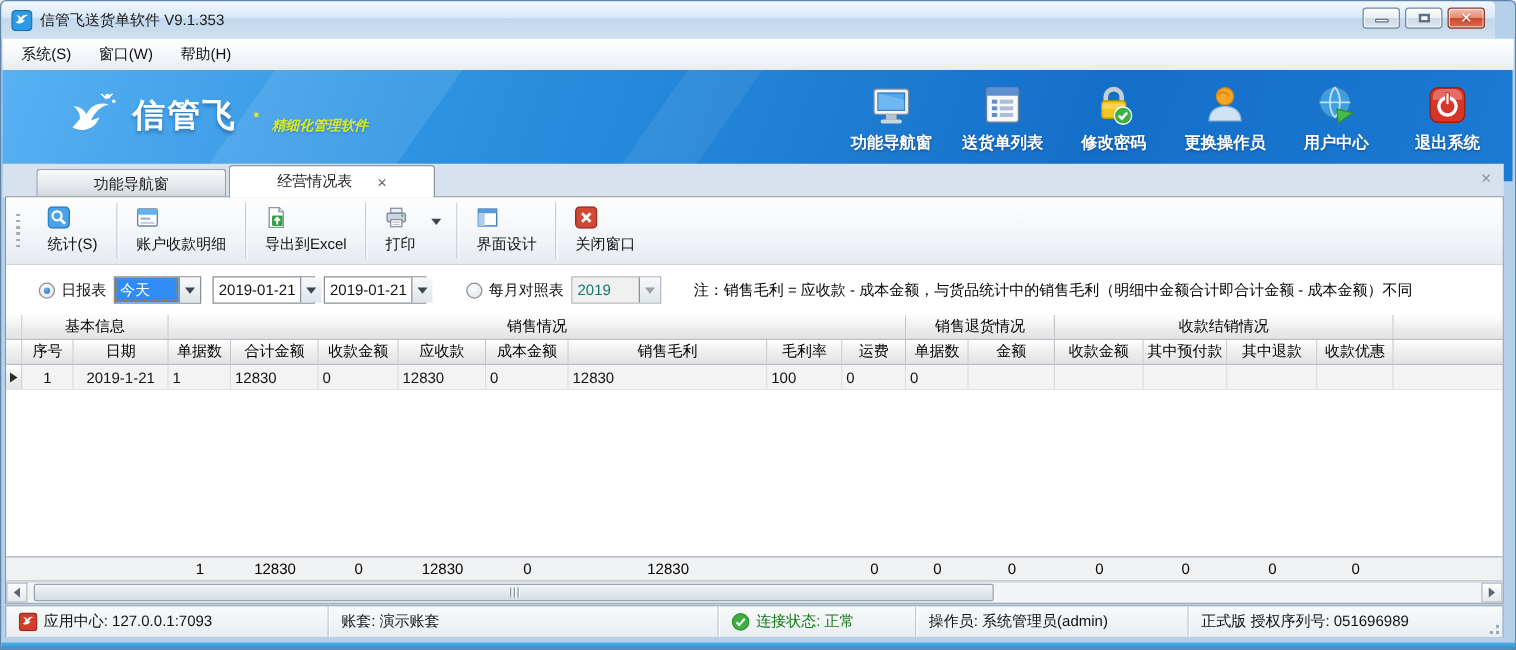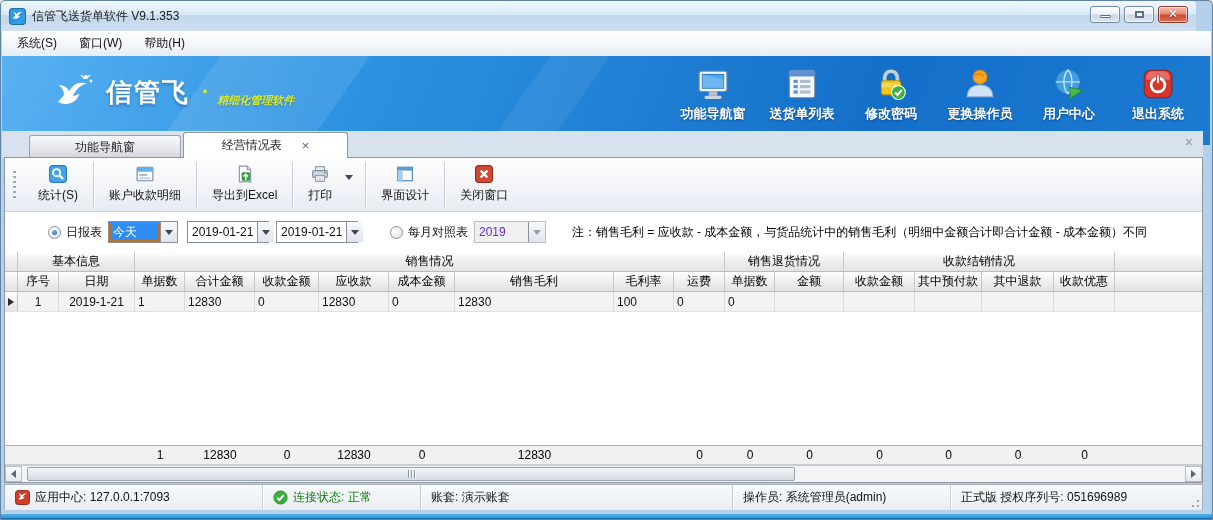--- a/index.html
+++ b/index.html
@@ -76,49 +76,49 @@
 
   
   .content{ position:absolute; top:156px; left:3px; width:1199px; height:326px;
     background:#fff; border:1px solid #8e959c; }
 
   .toolbar{ position:relative; height:54px; padding-left:20px;
     background:linear-gradient(#fefefe,#f0f3f7 65%,#e6ebf2);
     border-bottom:1px solid #cfd6de; display:flex; align-items:stretch; }
   .toolbar-grip{ position:absolute; left:8px; top:13px; width:3px; height:28px;
     background:repeating-linear-gradient(#9fa8b2 0 2px,transparent 2px 5px); }
-  .tb-btn{ display:flex; flex-direction:column; align-items:center; justify-content:center;
+  .tb-btn{ display:flex; flex-direction:column; justify-content:center;
     gap:4px; padding:0 13px; cursor:pointer; white-space:nowrap; }
   .tb-btn .tb-icon{ width:18px; height:18px; }
   .tb-btn .tb-icon svg{ width:100%; height:100%; }
   .tb-sep{ width:1px; background:#c9cfd7; box-shadow:1px 0 0 #ffffff; margin:4px 2px; }
   .tb-drop{ display:flex; align-items:flex-start; padding:17px 10px 0 0; cursor:pointer; }
   .tri-down{ width:0; height:0; border-left:4px solid transparent;
     border-right:4px solid transparent; border-top:5px solid #3c4550; }
   .tri-down.dis{ border-top-color:#9aa0a8; }
 
   
   .filterbar{ height:40px; display:flex; align-items:center; padding-left:26px; background:#fff;
-    white-space:nowrap;margin-left:17px; }
+    white-space:nowrap; }
   .radio{ width:13px; height:13px; border-radius:50%; border:1px solid #8a9097; flex:none;
     background:radial-gradient(circle at 35% 30%,#ffffff,#dde2e8); margin-right:5px; }
   .radio.checked{ display:flex; align-items:center; justify-content:center; }
   .radio.checked::after{ content:''; width:5px; height:5px; border-radius:50%;
     background:radial-gradient(circle at 35% 30%,#7ab4f2,#1f5fa8); }
   .f-label{ margin-right:6px; }
   .combo{ height:22px; border:1px solid #8a9097; background:#fff; display:flex;
     align-items:stretch; flex:none; }
   .combo .val{ display:flex; align-items:center; padding:0 4px; }
   .combo .arrow-btn{ width:17px; border-left:1px solid #8a9097; flex:none;
     background:linear-gradient(#f7f9fb,#dfe5ec); display:flex; align-items:center;
     justify-content:center; }
   .combo.sel .val{ background:var(--selection-blue,#2f8cf5); color:#fff; width:51px;
     outline:1px dotted #c87820; outline-offset:-2px; }
   .combo.dis{ background:#f0f0f0; border-color:#b9bdc3; color:#8b8b8b; }
-  .combo.dis .val{ color:#6d28d9; }
+  .combo.dis .val{ color:#0f766e; }
   .note{ margin-left:26px; color:#000; }
 
   
   .grid{ position:absolute; left:0; right:0; top:94px; bottom:0; display:flex;
     flex-direction:column; }
   .g-row{ display:flex; height:20px; flex:none; }
   .g-h{ background:linear-gradient(#ffffff,#ededee 55%,#e2e3e5);
     border-right:1px solid #c3c6ca; border-bottom:1px solid #b9bcc0;
     display:flex; align-items:center; justify-content:center; color:#000; flex:none;
     overflow:hidden; white-space:nowrap; }
@@ -480,32 +480,32 @@
   <div class="statusbar" id="statusbar">
       <div class="seg" style="width: 258px;">
         <span class="s-icon">
           <svg viewBox="0 0 16 16">
             <rect x="0.5" y="0.5" width="15" height="15" rx="3" fill="#d23c2a" stroke="#93281a"></rect>
             <path d="M3.5 9.5c2.6 1.6 5.8.4 6.8-2.2l-2.1.6C9.3 5.6 11 4.2 12.7 4.1c-1.8-1-4.3-.3-5.3 1.8C6.6 4.5 5.2 3.8 3.8 4c1.3.8 2 2 1.9 3.6z" fill="#fff"></path>
           </svg>
         </span>
         <span class="s-text">应用中心: 127.0.0.1:7093</span>
       </div>
+      <div class="seg" style="width: 312px;">
+        <span class="s-text">账套: 演示账套</span>
+      </div>
       <div class="seg ok" style="width: 158px;">
         <span class="s-icon">
           <svg viewBox="0 0 16 16">
             <circle cx="8" cy="8" r="7" fill="#3db03d" stroke="#2e8b2e"></circle>
             <path d="M4.5 8.3l2.3 2.3 4.7-5.2" fill="none" stroke="#fff" stroke-width="1.8"></path>
           </svg>
         </span>
         <span class="s-text">连接状态: 正常</span>
       </div>
-      <div class="seg" style="width: 312px;">
-        <span class="s-text">账套: 演示账套</span>
-      </div>
       <div class="seg" style="width: 218px;">
         <span class="s-text">操作员: 系统管理员(admin)</span>
       </div>
       <div class="seg last">
         <span class="s-text">正式版 授权序列号: 051696989</span>
       </div>
       <div class="resize-grip"></div>
     </div>
 
   <div class="bottomband">

